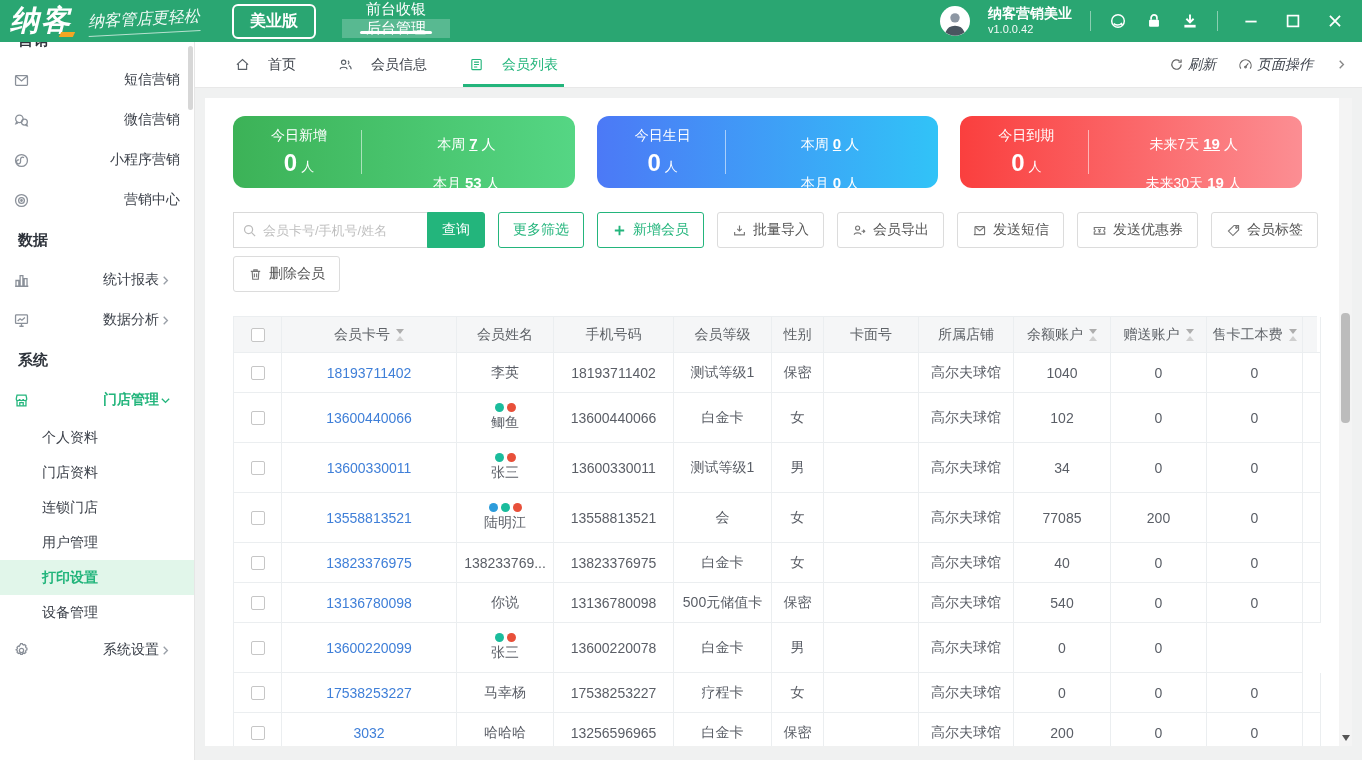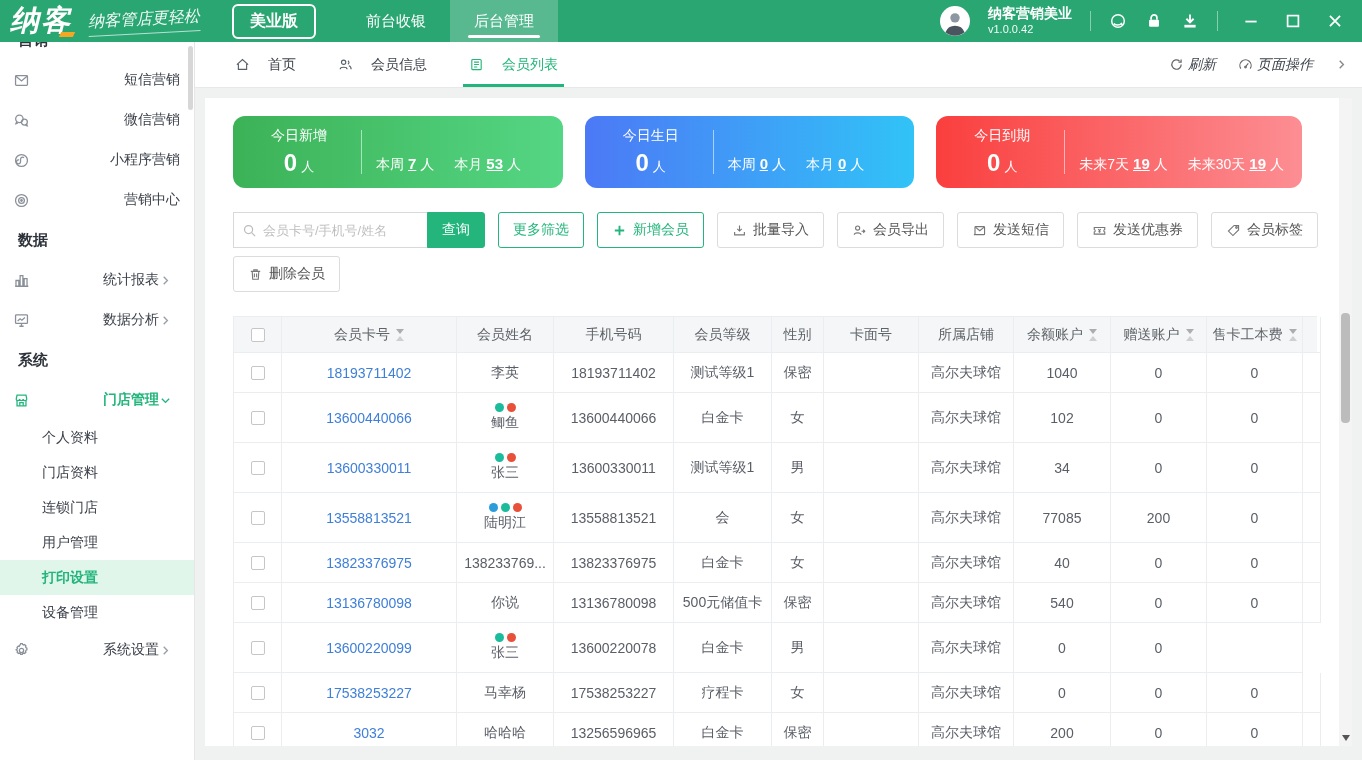--- a/index.html
+++ b/index.html
@@ -9,21 +9,21 @@
 
   .ico{display:inline-flex;width:16px;height:16px;flex:0 0 auto}
   .ico svg{width:100%;height:100%}
 
   
   .titlebar{height:42px;background:var(--bar);display:flex;align-items:stretch;color:#fff;position:relative;}
   .logo{display:flex;align-items:center;margin-left:10px;font-weight:bold;font-size:29px;letter-spacing:2px;position:relative;font-style:italic;}
   .logo i{position:absolute;right:-2px;bottom:5px;width:14px;height:5px;background:#f5a623;transform:skewX(-25deg);}
   .slogan{align-self:center;margin-left:16px;font-size:16px;font-style:italic;transform:rotate(-3deg);opacity:.95;border-bottom:1px solid rgba(255,255,255,.7);padding-bottom:3px;}
   .edition{align-self:center;margin-left:32px;border:2px solid #fff;border-radius:6px;padding:5px 16px;font-size:16px;font-weight:bold;cursor:pointer;}
-  .navtabs{display:flex;margin-left:26px;}
+  .navtabs{display:flex;margin-left:26px;flex-direction:column;}
   .navtab{display:flex;align-items:center;padding:0 24px;font-size:15px;position:relative;cursor:pointer;}
   .navtab.active{background:rgba(255,255,255,.22);}
   .navtab.active::after{content:"";position:absolute;left:18px;right:18px;bottom:4px;height:3px;background:#fff;border-radius:2px;}
   .tb-right{margin-left:auto;display:flex;align-items:center;gap:18px;padding-right:18px;}
   .avatar{width:30px;height:30px;}
   .acct{line-height:1.25;}
   .acct .nm{font-size:14px;font-weight:bold;}
   .acct .ver{font-size:11px;opacity:.95;}
   .tb-div{width:1px;height:20px;background:rgba(255,255,255,.45);}
   .tb-ic{width:18px;height:18px;color:#fff;cursor:pointer;}
@@ -61,21 +61,21 @@
   .panel{background:#fff;height:648px;padding:18px 28px 0 28px;position:relative;overflow:hidden;}
 
   
   .cards{display:flex;gap:22px;margin-right:22px;}
   .card{flex:1;height:72px;border-radius:12px;color:#fff;display:flex;align-items:center;padding:0 18px;}
   .card .cl{width:96px;text-align:center;}
   .card .cl .t{font-size:14px;margin-bottom:4px;white-space:nowrap;}
   .card .cl .v{font-size:24px;font-weight:bold;}
   .card .cl .u{font-size:13px;font-weight:normal;margin-left:4px;}
   .card .cdiv{width:1px;height:44px;background:rgba(255,255,255,.55);margin:0 14px;}
-  .card .cr{flex:1;display:flex;flex-direction:row;gap:20px;align-items:center;margin-top:24px;}
+  .card .cr{flex:1;display:flex;flex-direction:column;gap:20px;align-items:center;margin-top:24px;}
   .card .sr{font-size:14px;white-space:nowrap;}
   .card .sv{font-weight:bold;text-decoration:underline;margin:0 4px;cursor:pointer;font-size:15px;}
 
   
   .toolbar{display:flex;gap:13px;margin-top:24px;flex-wrap:nowrap;}
   .searchgrp{display:flex;}
   .searchbox{width:194px;height:36px;border:1px solid #d9d9d9;border-right:none;display:flex;align-items:center;padding:0 8px;background:#fff;}
   .searchbox .ico{color:#bbb;width:15px;height:15px;margin-right:6px;}
   .searchbox input{border:none;outline:none;flex:1;font-size:13px;color:#333;font-family:inherit;width:100%;}
   .searchbox input::placeholder{color:#bfbfbf;}

